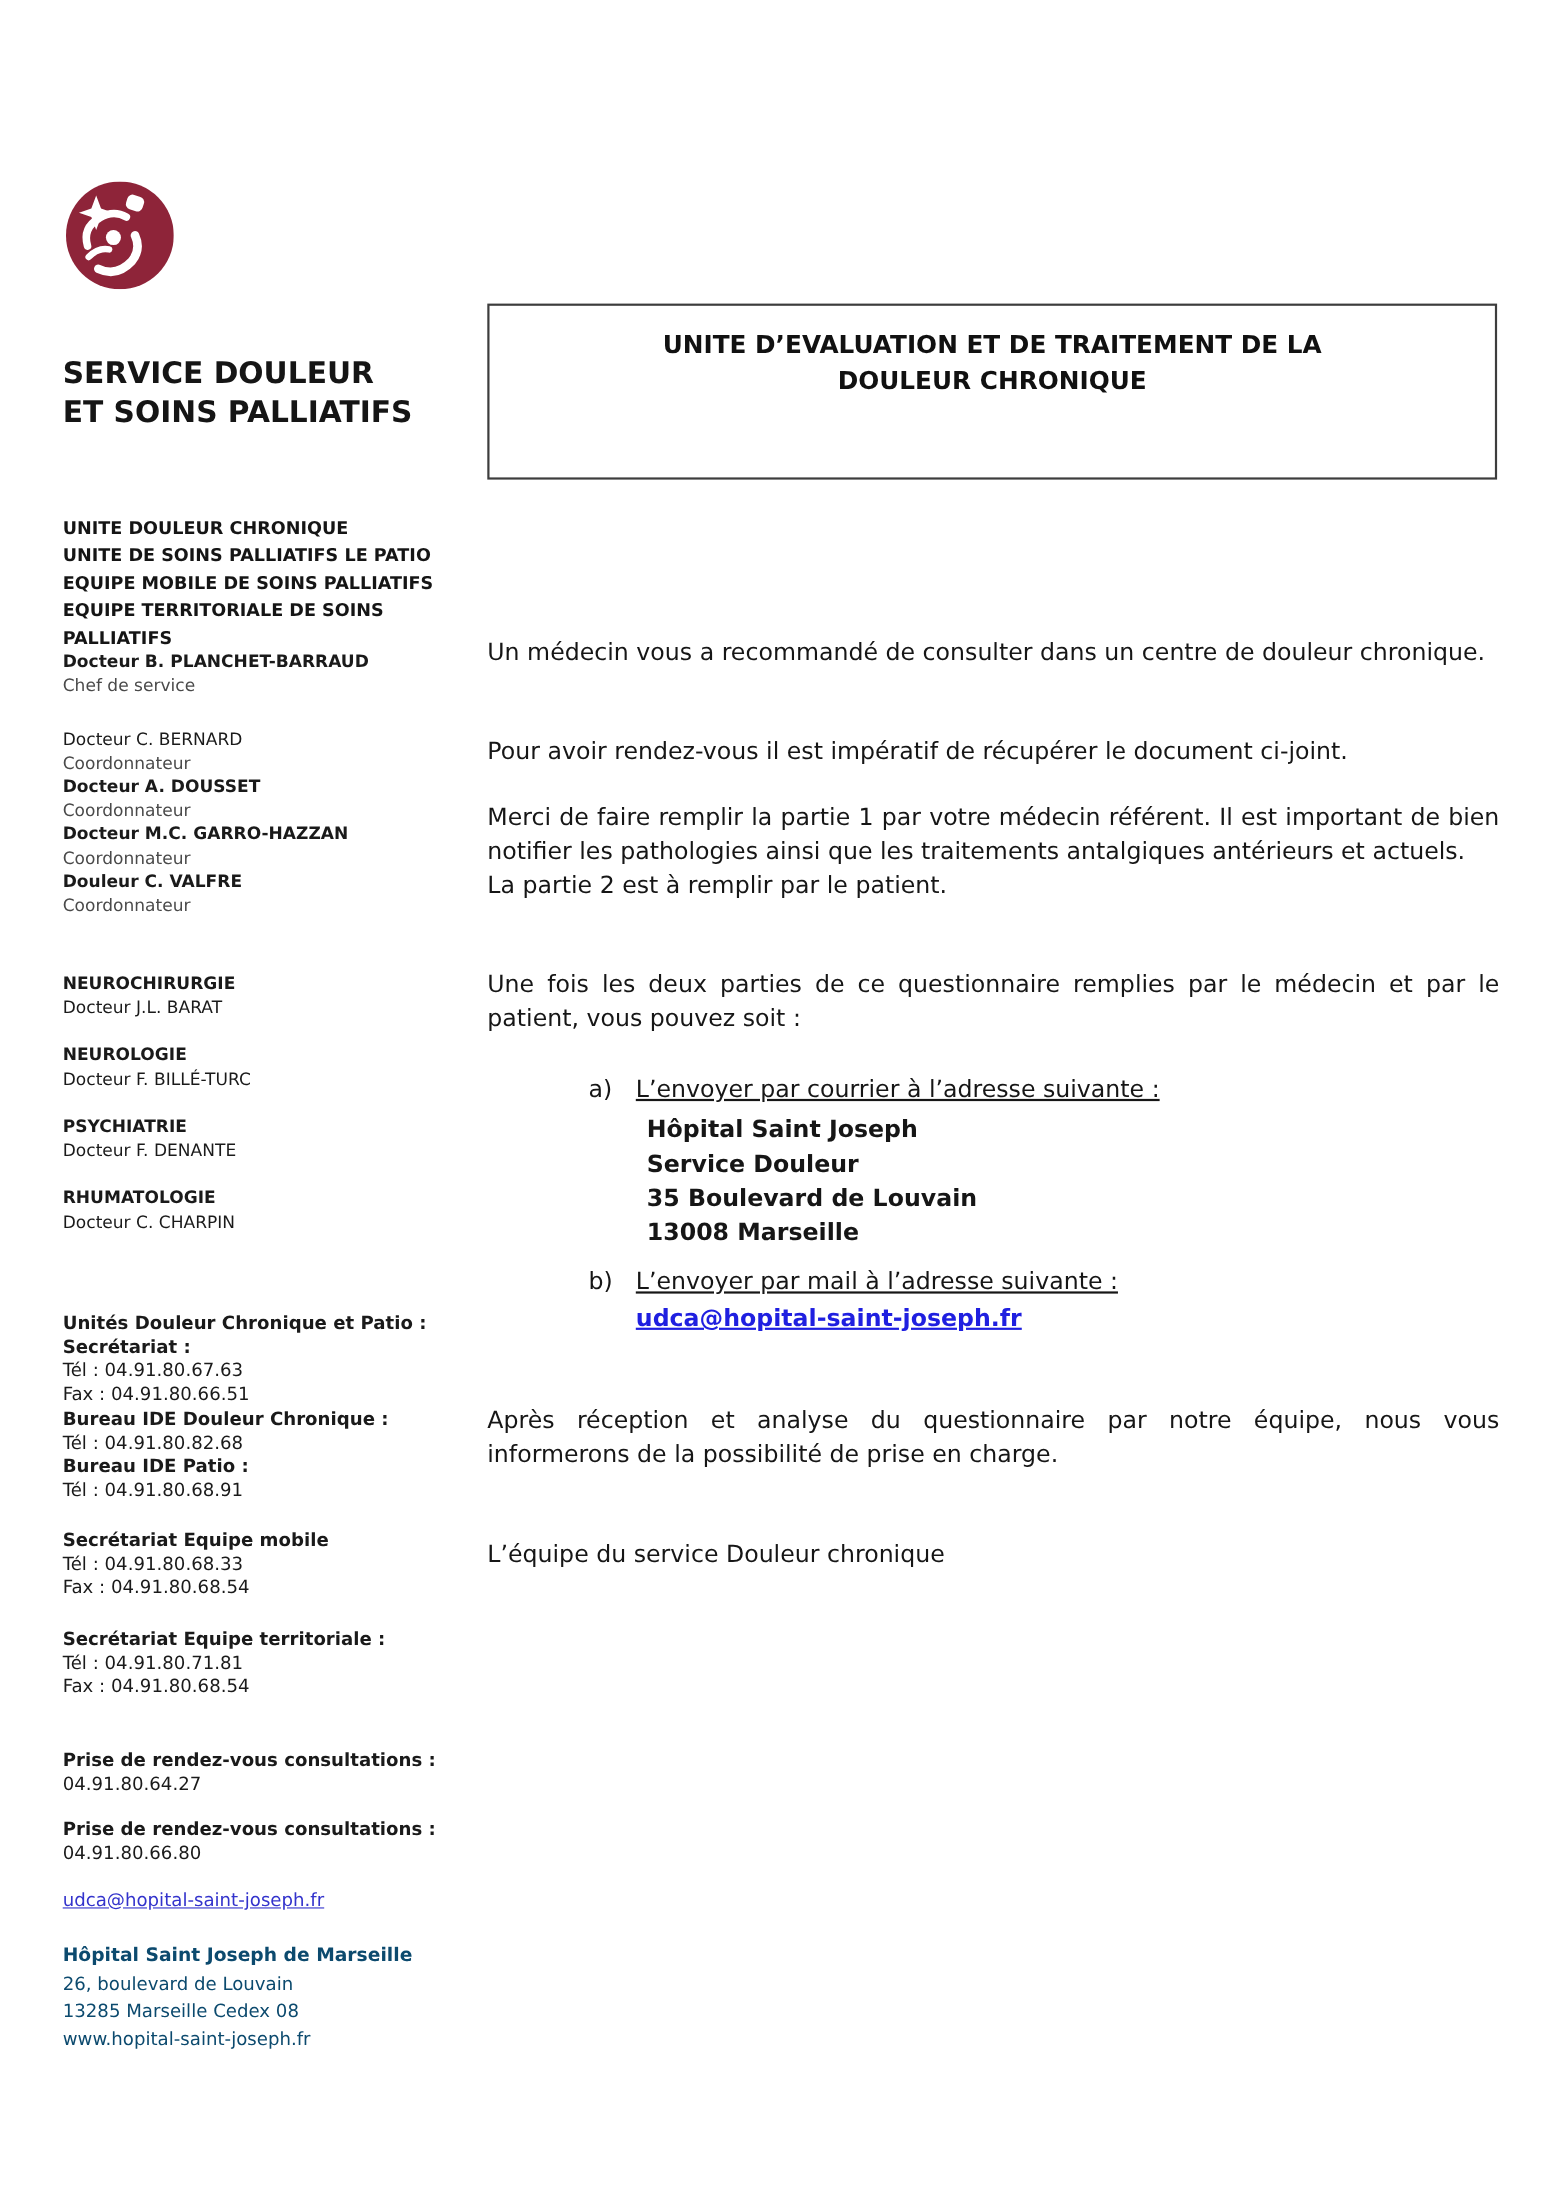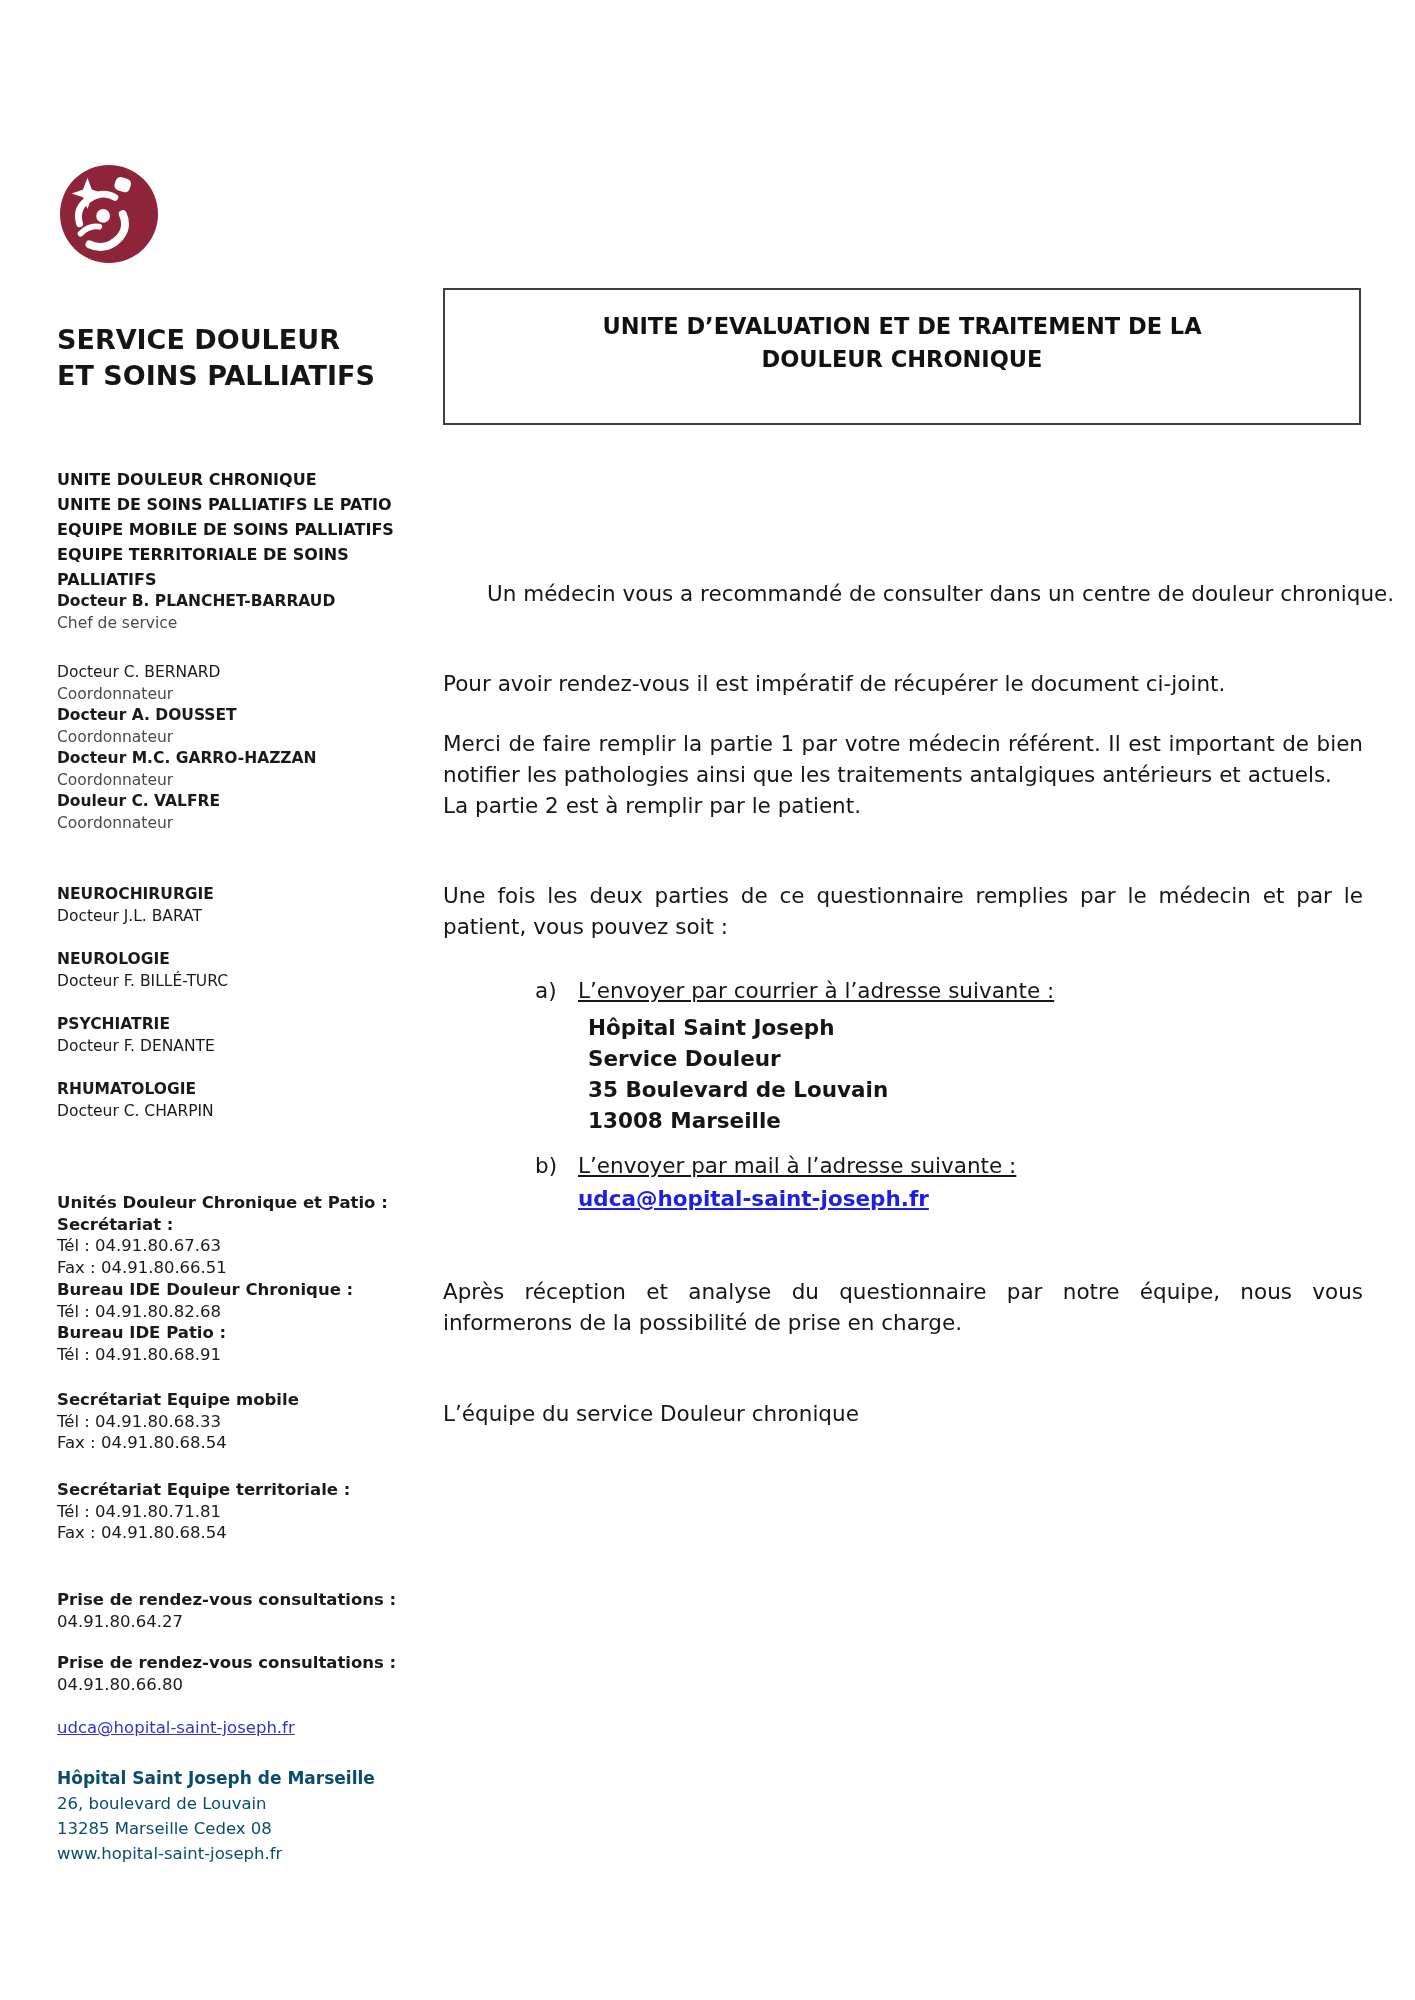--- a/index.html
+++ b/index.html
@@ -14,21 +14,21 @@
   
   .logo { left:60px; top:165px; width:420px; height:105px; display:flex; align-items:flex-start; }
   .logo-emblem { width:98px; height:98px; flex:0 0 auto; }
   .logo-text { margin-left:14px; color:#8e2439; }
   .logo-l1 { font-size:29px; letter-spacing:7px; font-weight:500; }
   .logo-l2 { font-size:30px; font-weight:bold; letter-spacing:2px; margin-top:2px; }
   .logo-l3 { font-size:14px; font-weight:bold; letter-spacing:8px; margin-top:4px; }
 
   
   .header-box {
-    left:443px; top:288px; width:918px; height:137px;
+    left:443px; top:276px; width:918px; height:160px;
     border:2px solid #3d3d3d; background:#ffffff;
   }
   .header-title {
     width:640px; margin:20px auto 0; text-align:center;
     font-size:22.5px; font-weight:bold; line-height:33px; color:#111;
   }
 
   
   .sb { left:57px; width:395px; }
   .service-title { top:322px; font-size:27px; font-weight:bold; line-height:36px; color:#151515; }
@@ -46,21 +46,21 @@
   .equipe-territoriale { top:1479px; }
   .rdv1 { top:1589px; }
   .rdv2 { top:1652px; }
   .sb-email { top:1718px; font-size:16.5px; }
   .sb-email a, .sb-email .lnk { color:#3333cc; text-decoration:underline; cursor:pointer; }
   .address { top:1766px; font-size:16.5px; line-height:25px; color:#0c4a6e; }
   .address .first { font-weight:bold; font-size:17px; }
 
   
   .main-p { left:443px; width:920px; font-size:21.5px; line-height:31px; text-align:justify; color:#161616; }
-  .p1 { top:578px;margin-left:44px; }
+  .p1 { top:578px; }
   .p2 { top:668px; text-align:left; }
   .p3 { top:728px; }
   .p4 { top:880px; }
   .p5 { top:1276px; }
   .signature { top:1398px; }
 
   .list-item { left:535px; width:830px; font-size:21.5px; line-height:31px; display:flex; color:#161616; }
   .item-a { top:975px; }
   .item-b { top:1150px; }
   .li-label { width:43px; flex:0 0 auto; }

